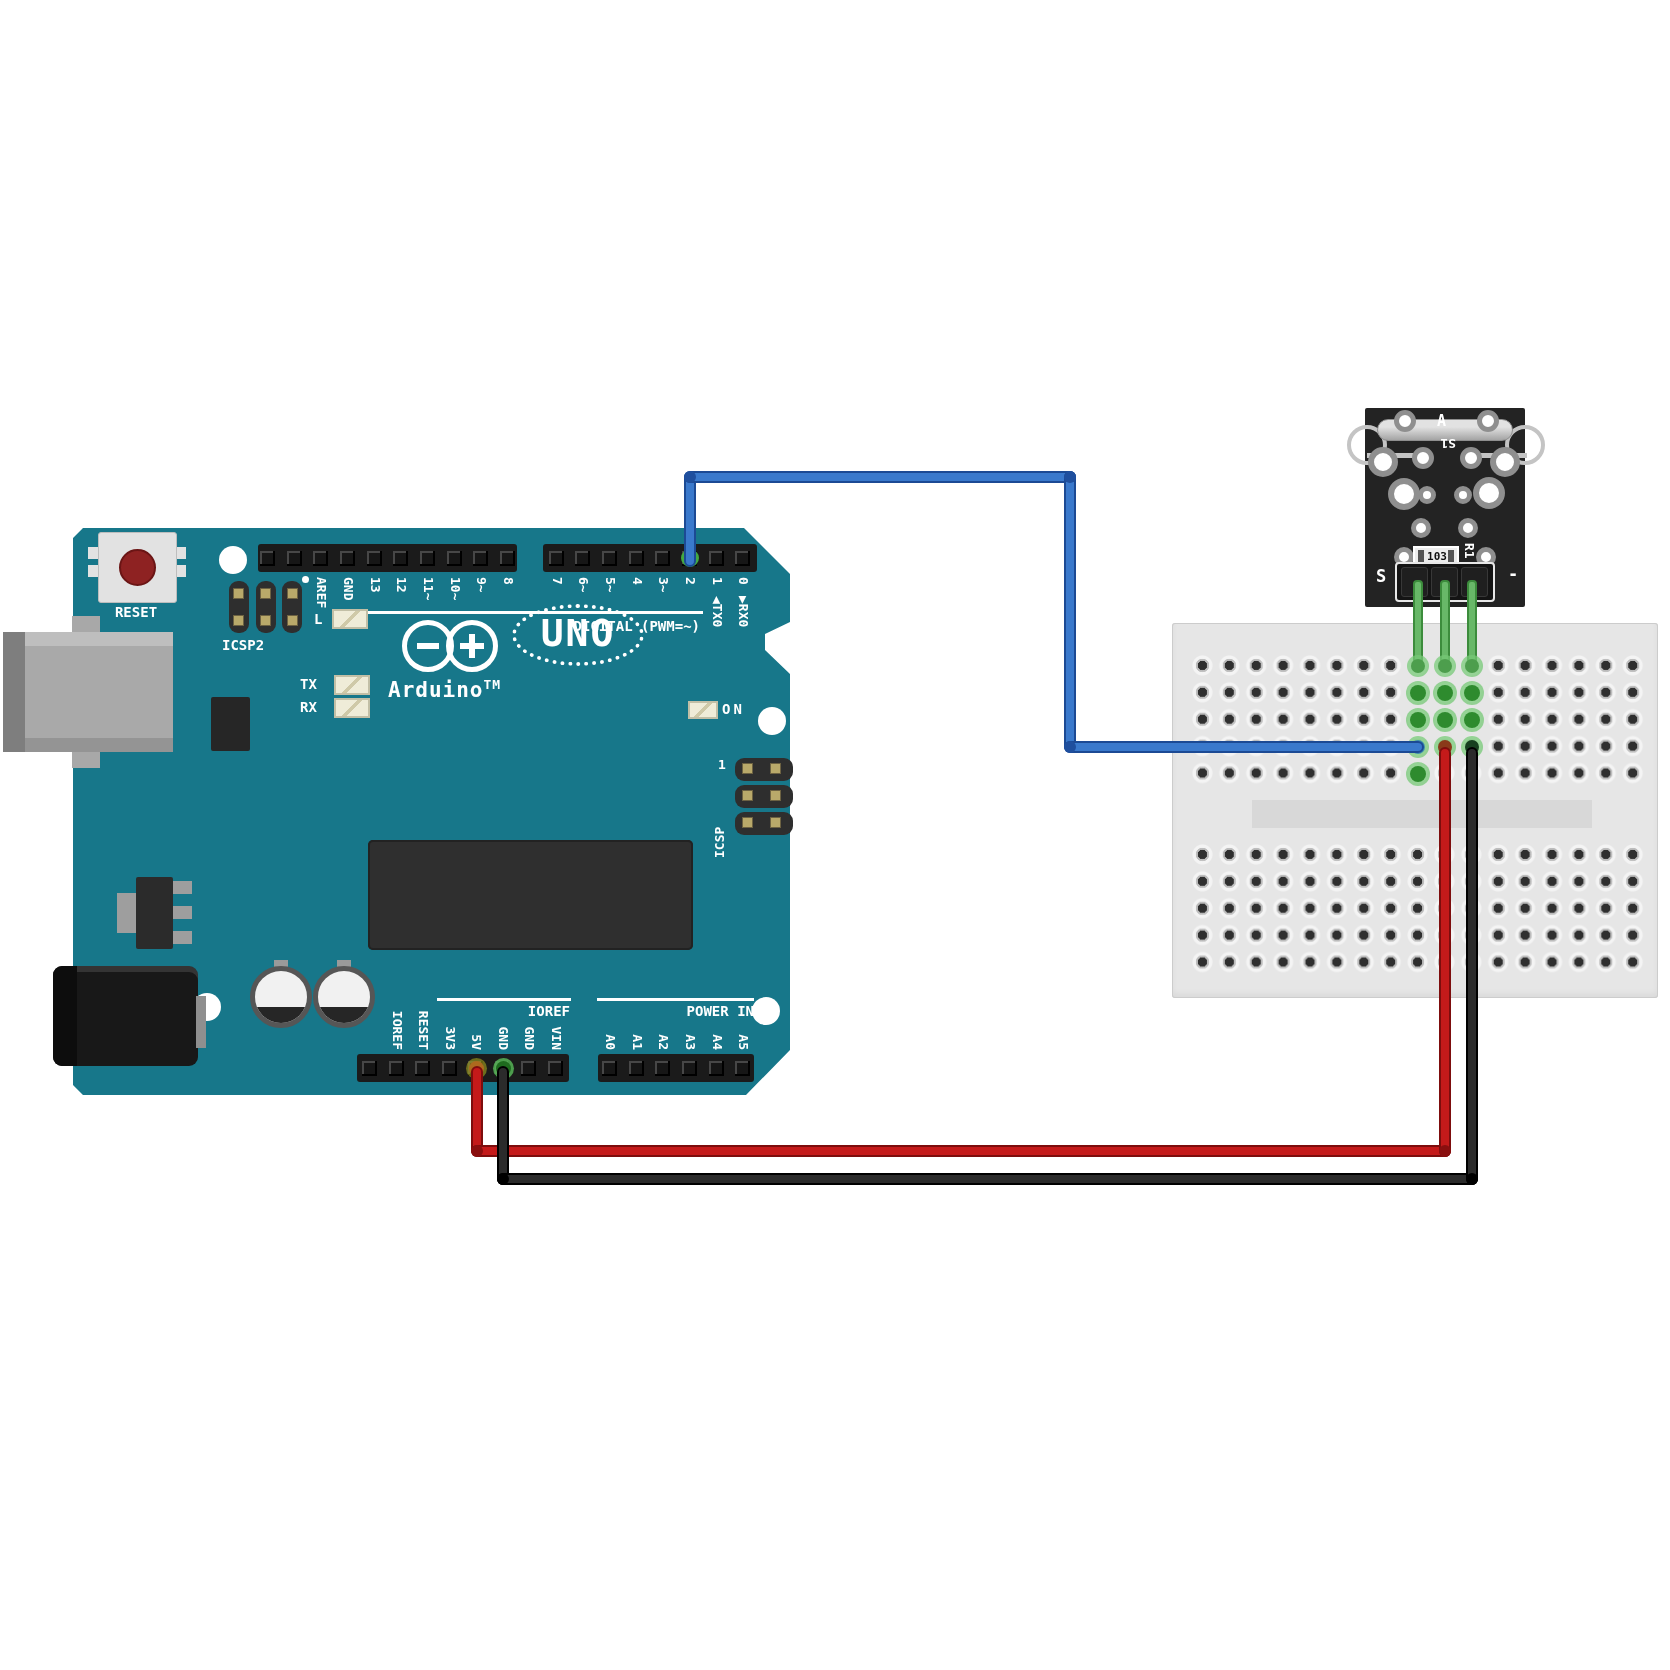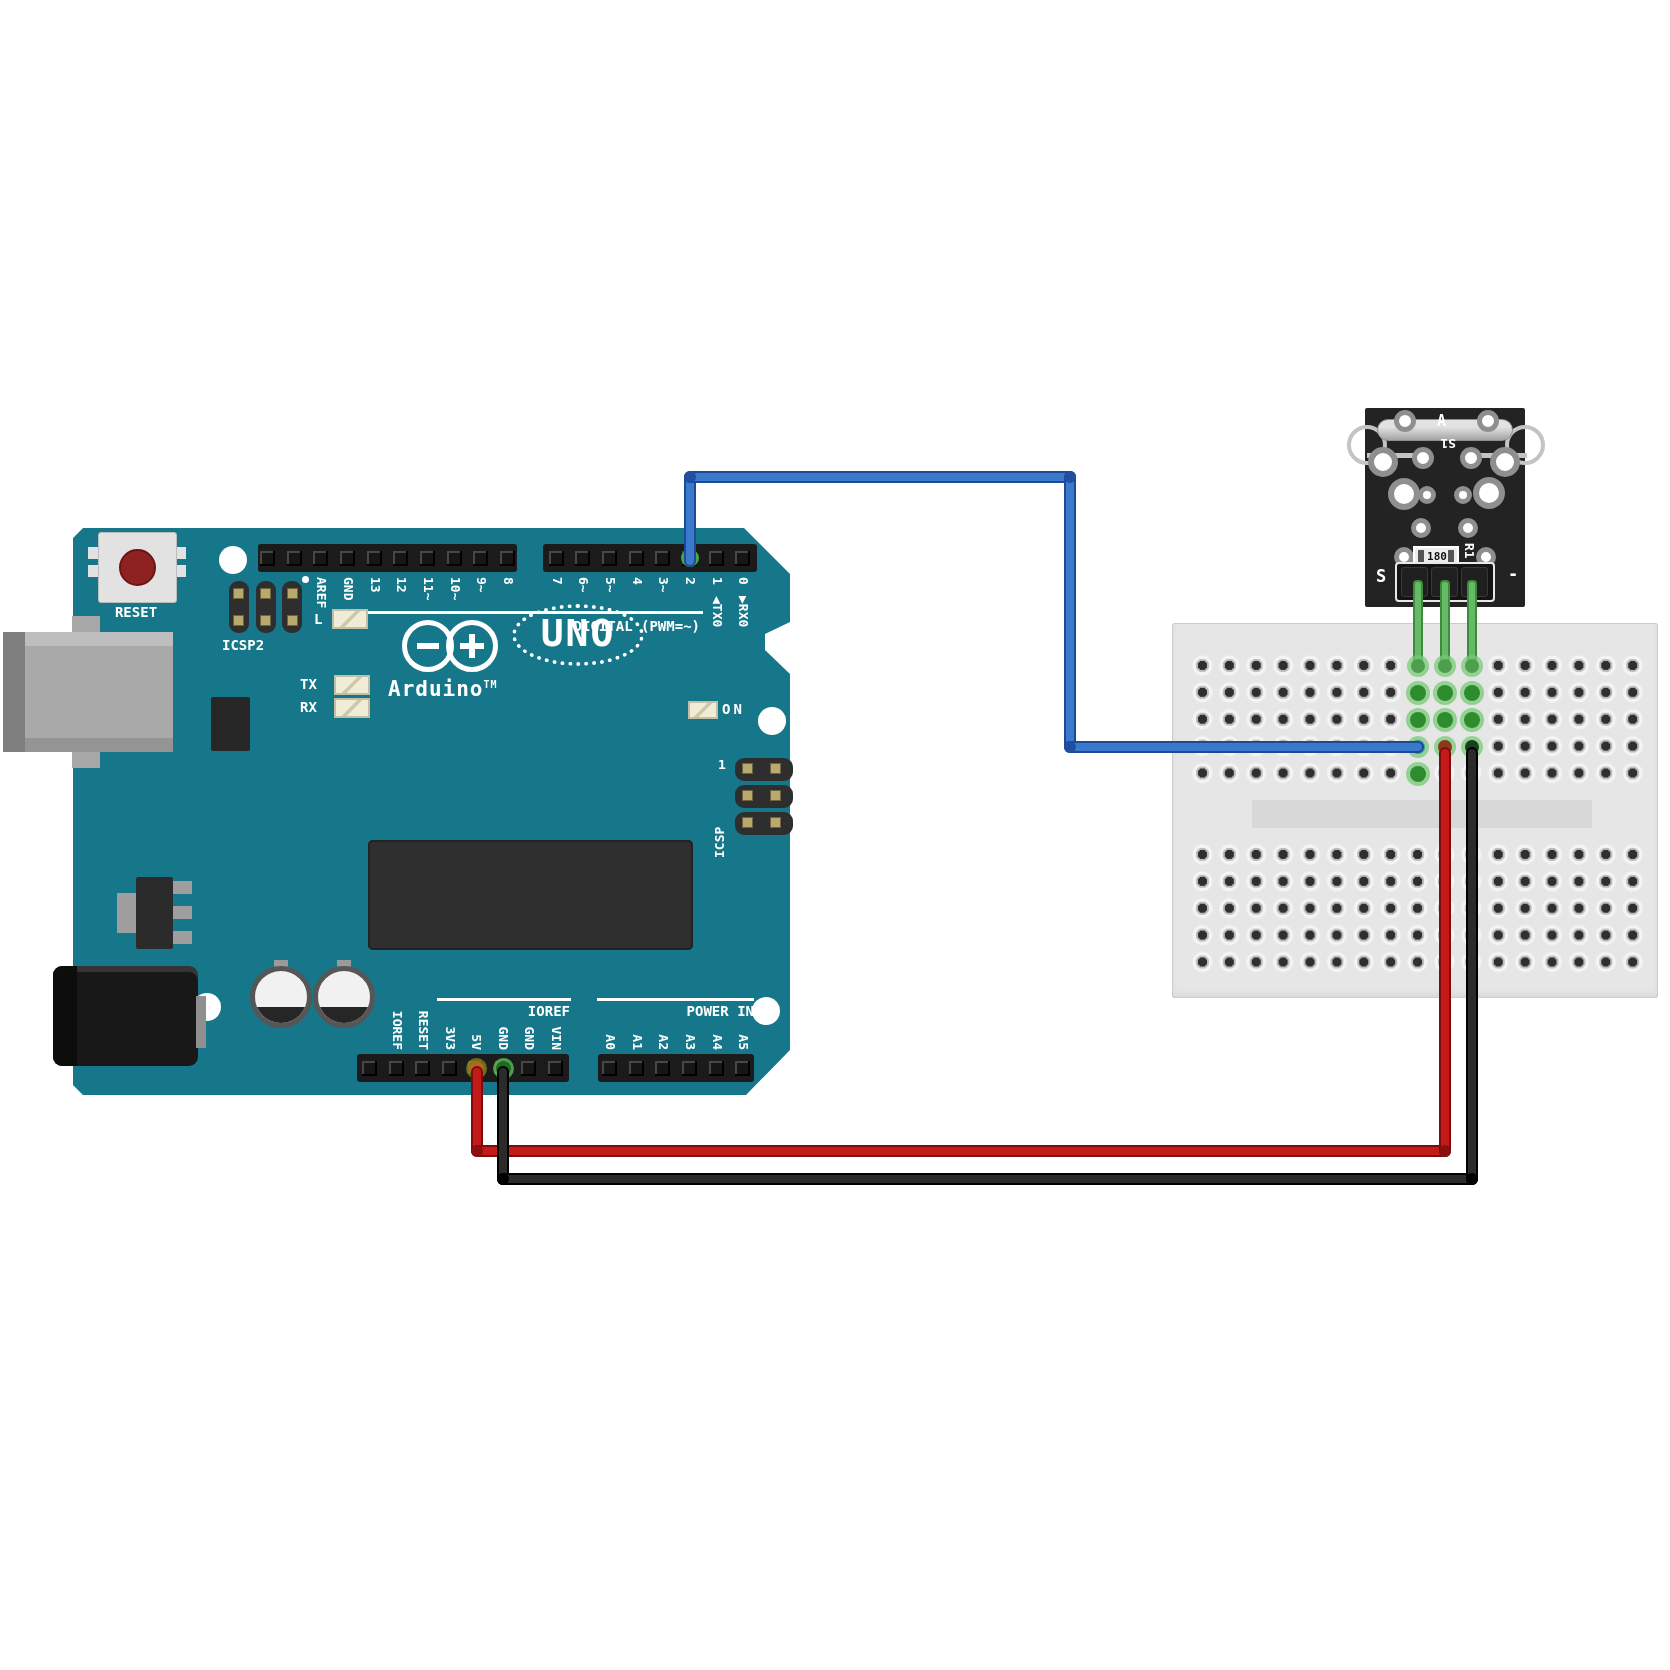--- a/index.html
+++ b/index.html
@@ -141,21 +141,21 @@
   <div class="abs" style="left:211px;top:697px;width:39px;height:54px;background:#262626;border-radius:2px;"></div>
   <div class="led" style="left:688px;top:701px;width:30px;height:18px;"></div>
   <div class="wlab" style="left:722px;top:701px;letter-spacing:3px;">ON</div>
 
   <div class="abs" style="left:402px;top:620px;width:52px;height:52px;border:5px solid #fff;border-radius:50%;box-sizing:border-box;"></div>
   <div class="abs" style="left:417px;top:643px;width:22px;height:6px;background:#fff;"></div>
   <div class="abs" style="left:446px;top:620px;width:52px;height:52px;border:5px solid #fff;border-radius:50%;box-sizing:border-box;"></div>
   <div class="abs" style="left:460px;top:643px;width:24px;height:6px;background:#fff;"></div>
   <div class="abs" style="left:469px;top:634px;width:6px;height:24px;background:#fff;"></div>
   <div class="wlab" style="left:388px;top:677px;font-size:21px;letter-spacing:1px;">
-    <span>Arduino</span><sup style="font-size:10px;">TM</sup>
+    <span>Arduino</span><sup style="font-size:13px;">TM</sup>
   </div>
   <div class="abs" style="left:512px;top:604px;width:132px;height:62px;border:4px dotted #fff;border-radius:50%;box-sizing:border-box;"></div>
   <div class="wlab" style="left:512px;top:609px;width:132px;text-align:center;font-size:38px;line-height:48px;letter-spacing:2px;">UNO</div>
 
   <div class="wlab" style="left:718px;top:757px;font-size:13px;">1</div>
   <div class="icspbar-h" style="left:735px;top:758px;"></div>
   <div class="icspbar-h" style="left:735px;top:785px;"></div>
   <div class="icspbar-h" style="left:735px;top:812px;"></div>
   <div class="goldpin" style="left:742px;top:763px;"></div>
   <div class="goldpin" style="left:770px;top:763px;"></div>
@@ -282,21 +282,21 @@
   <div class="pad" style="left:1454px;top:486px;width:18px;height:18px;"></div>
   <div class="pad" style="left:1473px;top:477px;width:32px;height:32px;border-width:6px;"></div>
   <div class="pad" style="left:1411px;top:518px;width:20px;height:20px;"></div>
   <div class="pad" style="left:1458px;top:518px;width:20px;height:20px;"></div>
   <div class="pad" style="left:1394px;top:547px;width:20px;height:20px;"></div>
   <div class="pad" style="left:1476px;top:547px;width:20px;height:20px;"></div>
 
   <div class="abs" style="left:1413px;top:546px;width:46px;height:22px;background:#ededed;border:2px solid #fff;box-sizing:border-box;">
     <div class="abs" style="left:3px;top:2px;width:6px;height:14px;background:#555;"></div>
     <div class="abs" style="left:33px;top:2px;width:6px;height:14px;background:#555;"></div>
-    <div class="abs" style="left:10px;top:2px;width:24px;text-align:center;font:bold 11px 'DejaVu Sans Mono',monospace;color:#111;">180</div>
+    <div class="abs" style="left:10px;top:2px;width:24px;text-align:center;font:bold 11px 'DejaVu Sans Mono',monospace;color:#111;">103</div>
   </div>
   <span class="mlab" style="left:1477px;top:543px;width:30px;height:14px;font-size:13px;transform-origin:0 0;transform:rotate(90deg);">R1</span>
 
   <span class="mlab" style="left:1437px;top:412px;font-size:15px;">A</span>
   <span class="mlab" style="left:1428px;top:436px;width:28px;font-size:13px;transform:rotate(180deg);">S1</span>
   <span class="mlab" style="left:1376px;top:566px;font-size:17px;">S</span>
   <span class="mlab" style="left:1508px;top:564px;font-size:17px;">-</span>
 
   <div class="abs" style="left:1395px;top:562px;width:100px;height:40px;background:#141414;border:2px solid #e8e8e8;border-radius:4px;box-sizing:border-box;"></div>
   <div class="abs" style="left:1401px;top:567px;width:27px;height:30px;background:#1f1f1f;border:1px solid #383838;border-radius:3px;box-sizing:border-box;"></div>

